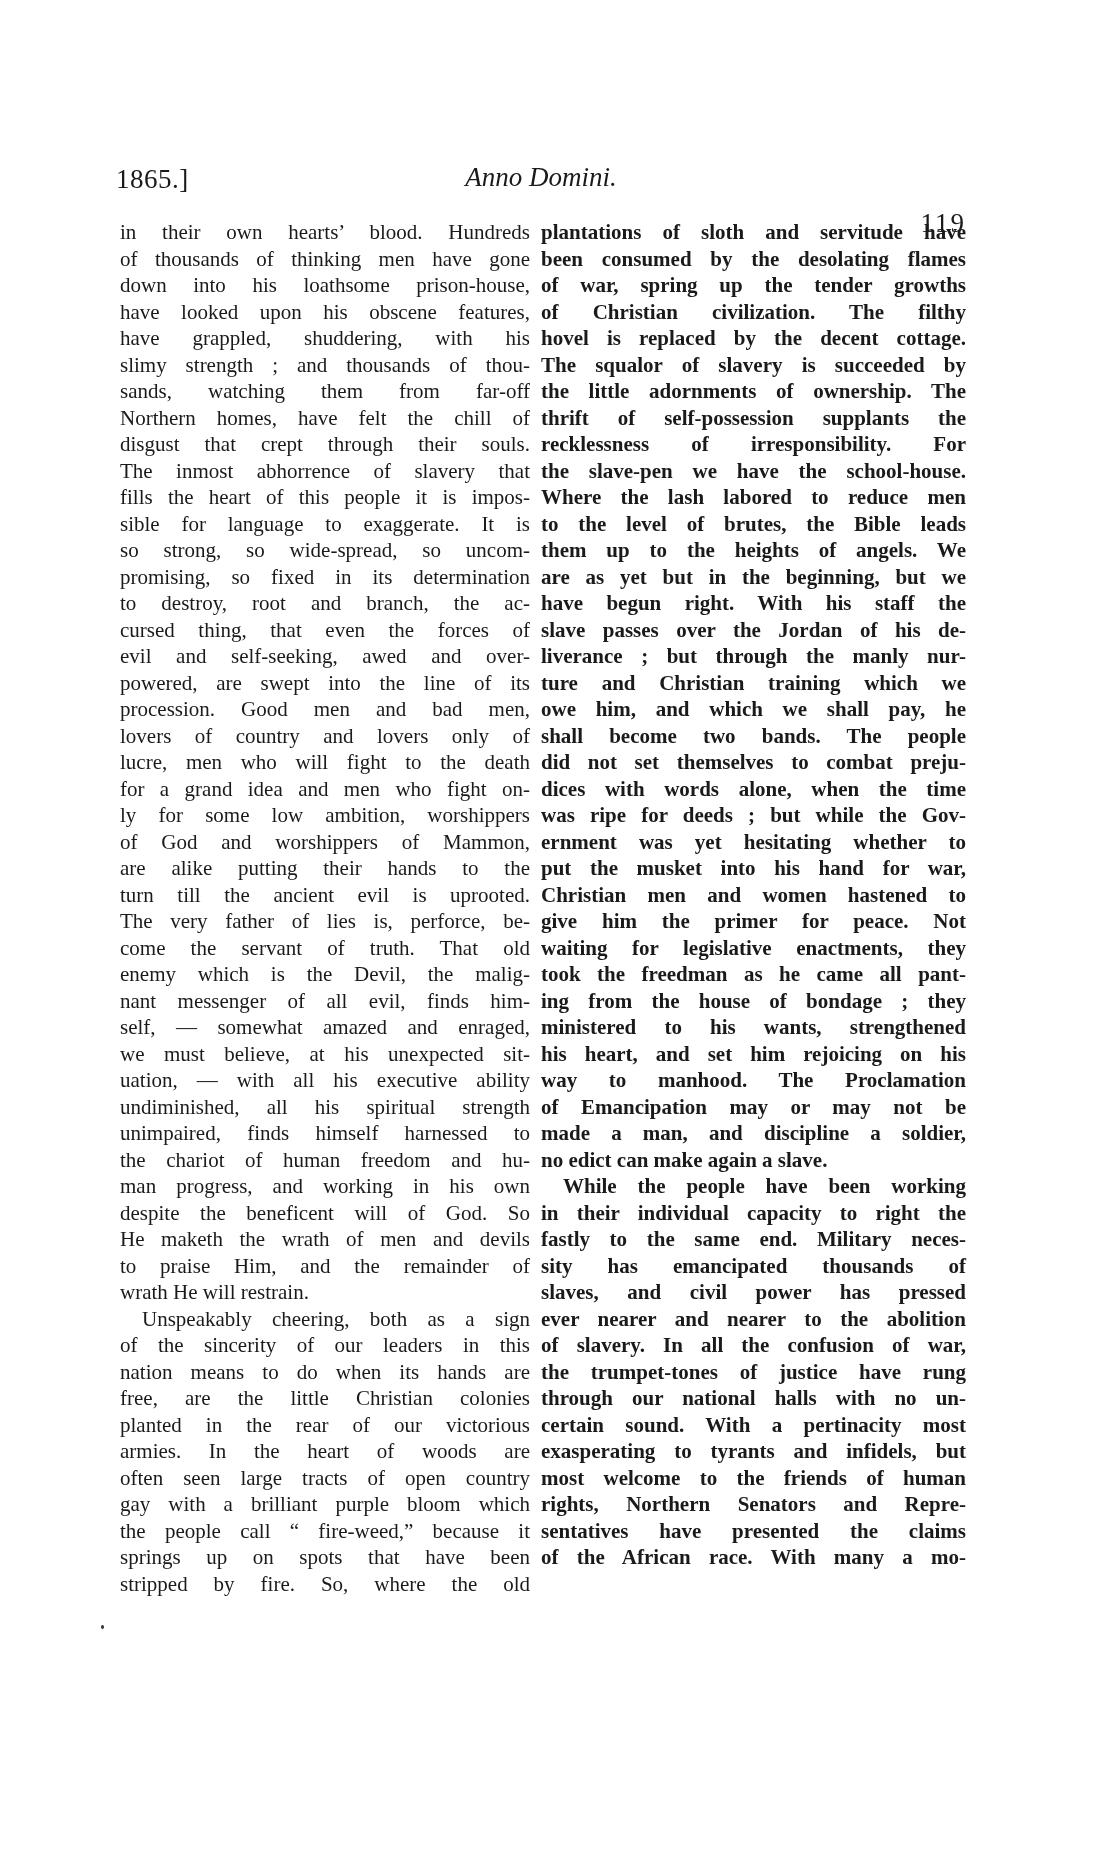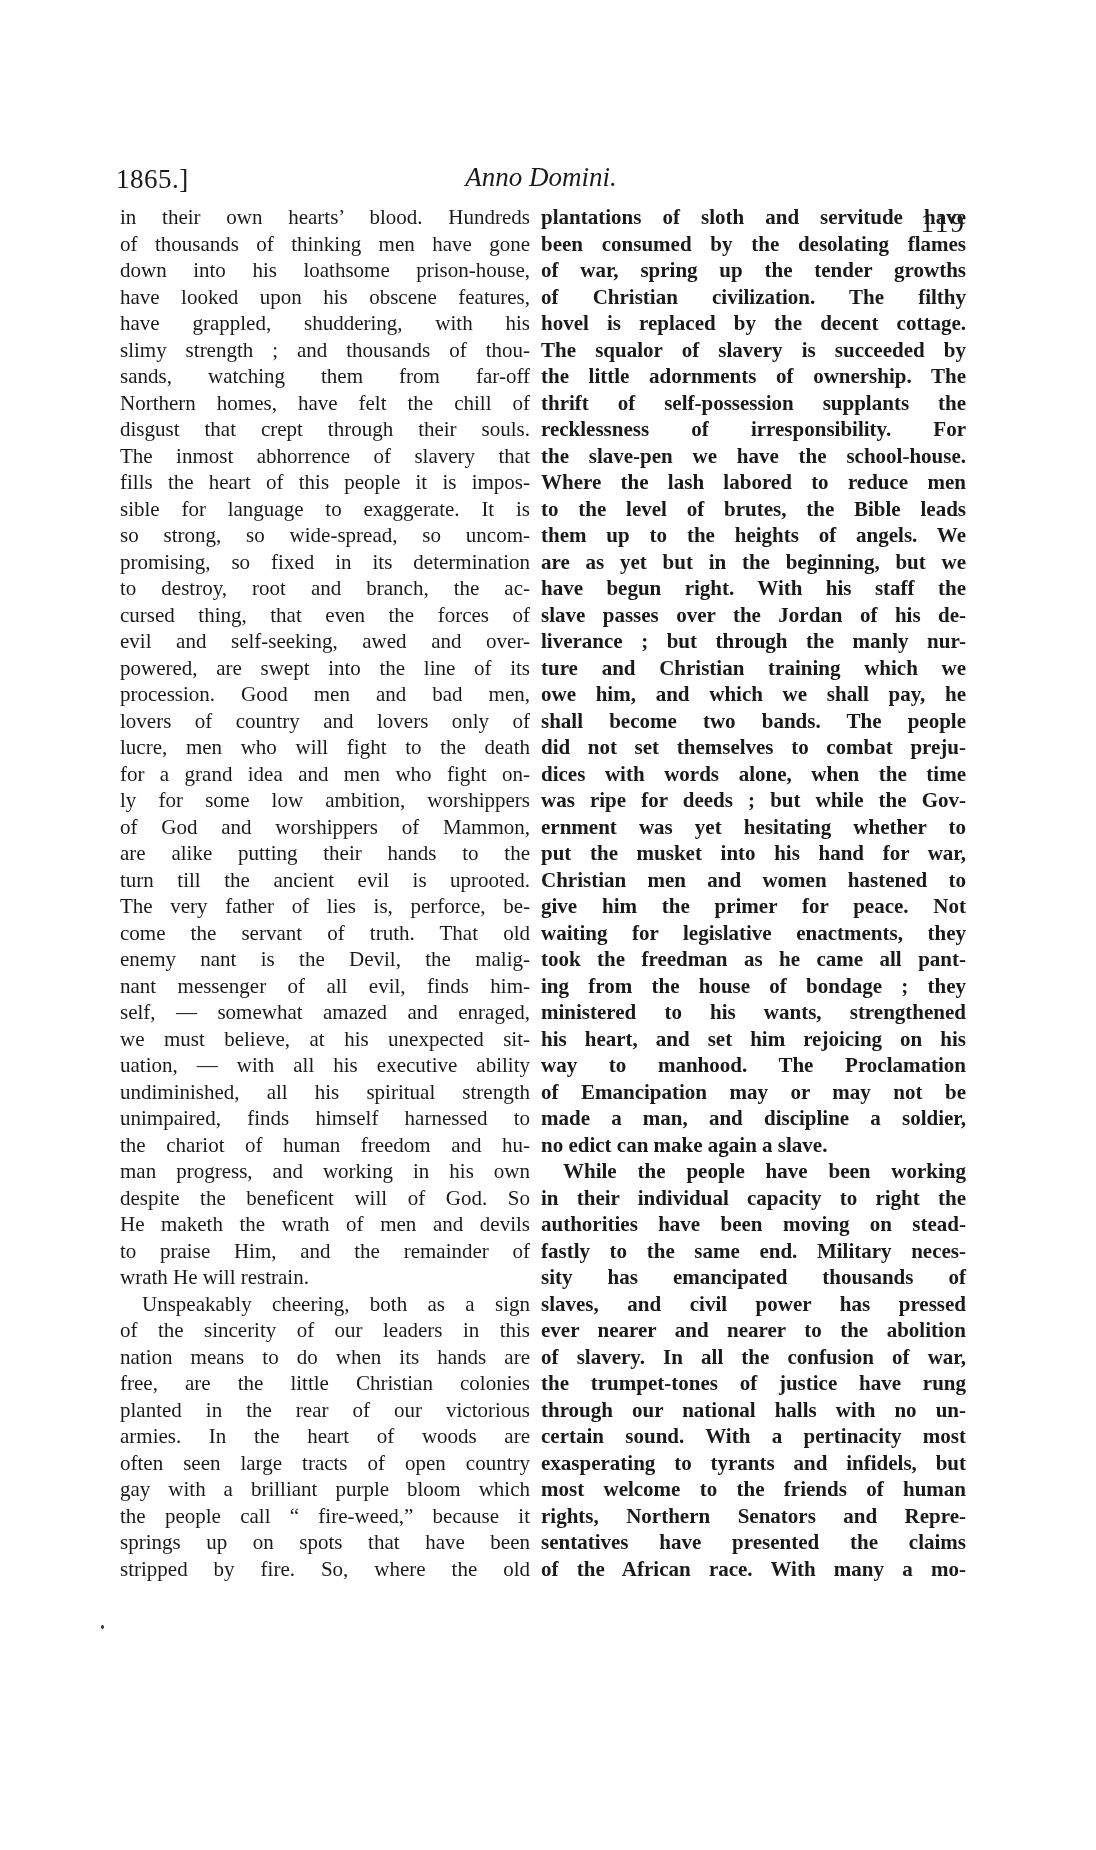--- a/index.html
+++ b/index.html
@@ -1,21 +1,21 @@
 <!DOCTYPE html>
 <html><head>
   <meta charset="utf-8">
   <style>
     html, body { margin: 0; padding: 0; background: #ffffff; }
     body { width: 1096px; height: 1850px; position: relative; overflow: hidden; color: #1a1a1a; font-family: "Liberation Serif", "DejaVu Serif", serif; }
     .header { position: absolute; top: 160px; left: 116px; width: 850px; height: 36px; }
     .hdr-left { position: absolute; left: 0; top: 4px; font-size: 27px; letter-spacing: 0.5px; }
     .hdr-title { position: absolute; left: 0; right: 0; top: 2px; text-align: center; font-style: italic; font-size: 27px; }
     .hdr-right { position: absolute; right: 0; top: 4px; font-size: 27px; letter-spacing: 2px; margin-top: 44px; }
-    .column { position: absolute; top: 204px; width: 410px; }
+    .column { position: absolute; top: 219px; width: 410px; }
     .col-left { left: 120px; }
     .col-right { left: 541px; width: 425px; font-weight: bold; }
     .line { display: block; height: 26.5px; line-height: 26.5px; font-size: 21px; white-space: nowrap; text-align: justify; text-align-last: justify; }
     .line.last { text-align-last: left; }
     .line.indent { padding-left: 22px; }
     .speck { position: absolute; width: 3px; height: 4px; background: #333; border-radius: 50%; }
   </style>
 </head>
 <body>
 
@@ -47,21 +47,21 @@
     <span class="line">procession.  Good men and bad men,</span>
     <span class="line">lovers of country and lovers only of</span>
     <span class="line">lucre, men who will fight to the death</span>
     <span class="line">for a grand idea and men who fight on-</span>
     <span class="line">ly for some low ambition, worshippers</span>
     <span class="line">of God and worshippers of Mammon,</span>
     <span class="line">are alike putting their hands to the</span>
     <span class="line">turn till the ancient evil is uprooted.</span>
     <span class="line">The very father of lies is, perforce, be-</span>
     <span class="line">come the servant of truth.  That old</span>
-    <span class="line">enemy nant is the Devil, the malig-</span>
+    <span class="line">enemy which is the Devil, the malig-</span>
     <span class="line">nant messenger of all evil, finds him-</span>
     <span class="line">self, — somewhat amazed and enraged,</span>
     <span class="line">we must believe, at his unexpected sit-</span>
     <span class="line">uation, — with all his executive ability</span>
     <span class="line">undiminished, all his spiritual strength</span>
     <span class="line">unimpaired, finds himself harnessed to</span>
     <span class="line">the chariot of human freedom and hu-</span>
     <span class="line">man progress, and working in his own</span>
     <span class="line">despite the beneficent will of God.  So</span>
     <span class="line">He maketh the wrath of men and devils</span>
@@ -111,21 +111,20 @@
     <span class="line">took the freedman as he came all pant-</span>
     <span class="line">ing from the house of bondage ; they</span>
     <span class="line">ministered to his wants, strengthened</span>
     <span class="line">his heart, and set him rejoicing on his</span>
     <span class="line">way to manhood.  The Proclamation</span>
     <span class="line">of Emancipation may or may not be</span>
     <span class="line">made a man, and discipline a soldier,</span>
     <span class="line last">no edict can make again a slave.</span>
     <span class="line indent">While the people have been working</span>
     <span class="line">in their individual capacity to right the</span>
-    <span class="line">authorities have been moving on stead-</span>
     <span class="line">fastly to the same end.  Military neces-</span>
     <span class="line">sity has emancipated thousands of</span>
     <span class="line">slaves, and civil power has pressed</span>
     <span class="line">ever nearer and nearer to the abolition</span>
     <span class="line">of slavery.  In all the confusion of war,</span>
     <span class="line">the trumpet-tones of justice have rung</span>
     <span class="line">through our national halls with no un-</span>
     <span class="line">certain sound.  With a pertinacity most</span>
     <span class="line">exasperating to tyrants and infidels, but</span>
     <span class="line">most welcome to the friends of human</span>

